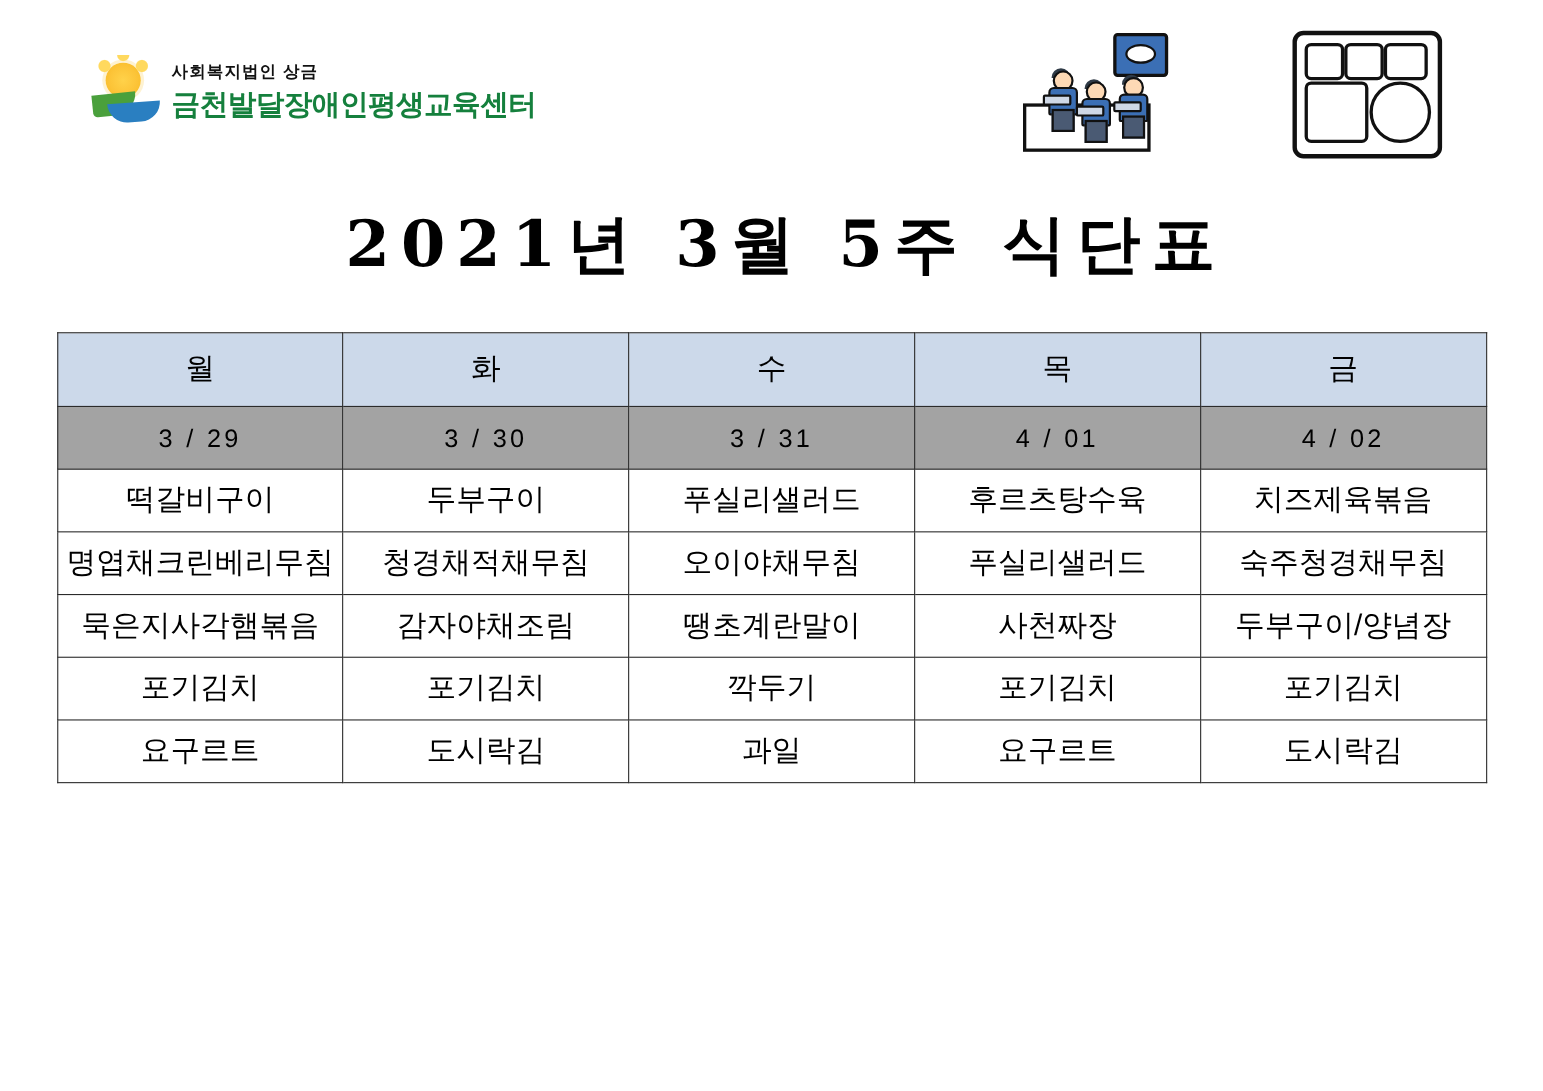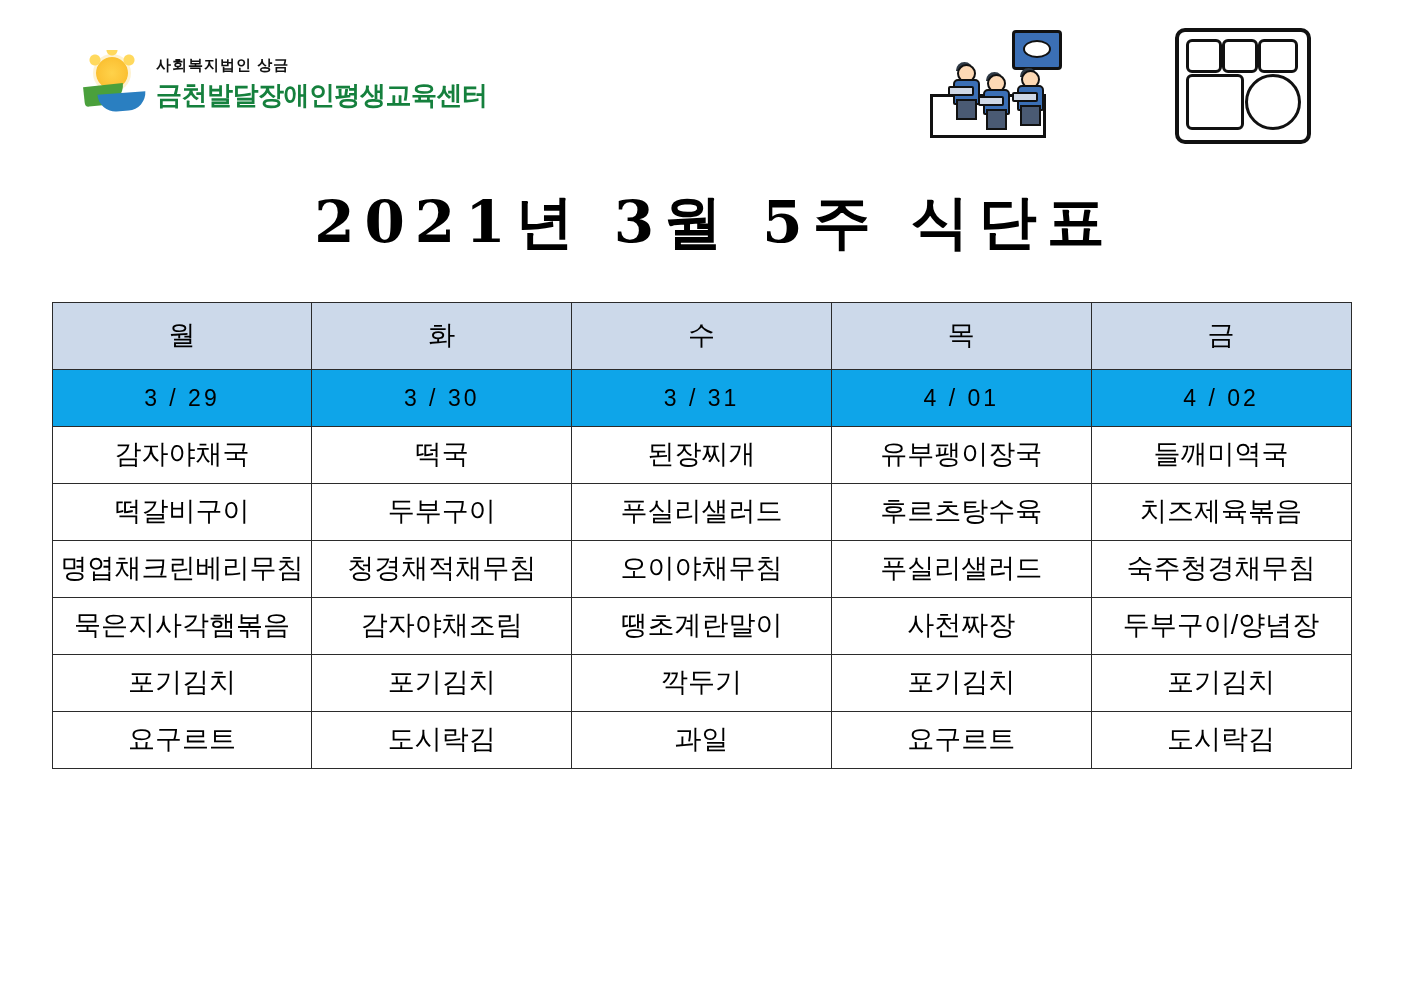--- a/index.html
+++ b/index.html
@@ -253,21 +253,21 @@
     padding: 0 4px;
     line-height: 1.15;
   }
   table.menu thead th.day-head {
     background: #ccd9ea;
     height: 66px;
     font-weight: 400;
     font-size: 27px;
   }
   table.menu tr.date-row td {
-    background: #0ea5e9;
+    background: #a3a3a3;
     height: 56px;
     font-size: 23px;
     letter-spacing: 3px;
   }
   table.menu tbody td.menu-cell {
     height: 56px;
     font-size: 27px;
   }
 </style>
 </head>
@@ -341,27 +341,20 @@
     <tbody>
       <tr class="date-row">
         <td>3 / 29</td>
         <td>3 / 30</td>
         <td>3 / 31</td>
         <td>4 / 01</td>
         <td>4 / 02</td>
       </tr>
 
       <tr>
-        <td class="menu-cell">감자야채국</td>
-        <td class="menu-cell">떡국</td>
-        <td class="menu-cell">된장찌개</td>
-        <td class="menu-cell">유부팽이장국</td>
-        <td class="menu-cell">들깨미역국</td>
-      </tr>
-      <tr>
         <td class="menu-cell">떡갈비구이</td>
         <td class="menu-cell">두부구이</td>
         <td class="menu-cell">푸실리샐러드</td>
         <td class="menu-cell">후르츠탕수육</td>
         <td class="menu-cell">치즈제육볶음</td>
       </tr>
       <tr>
         <td class="menu-cell">명엽채크린베리무침</td>
         <td class="menu-cell">청경채적채무침</td>
         <td class="menu-cell">오이야채무침</td>

